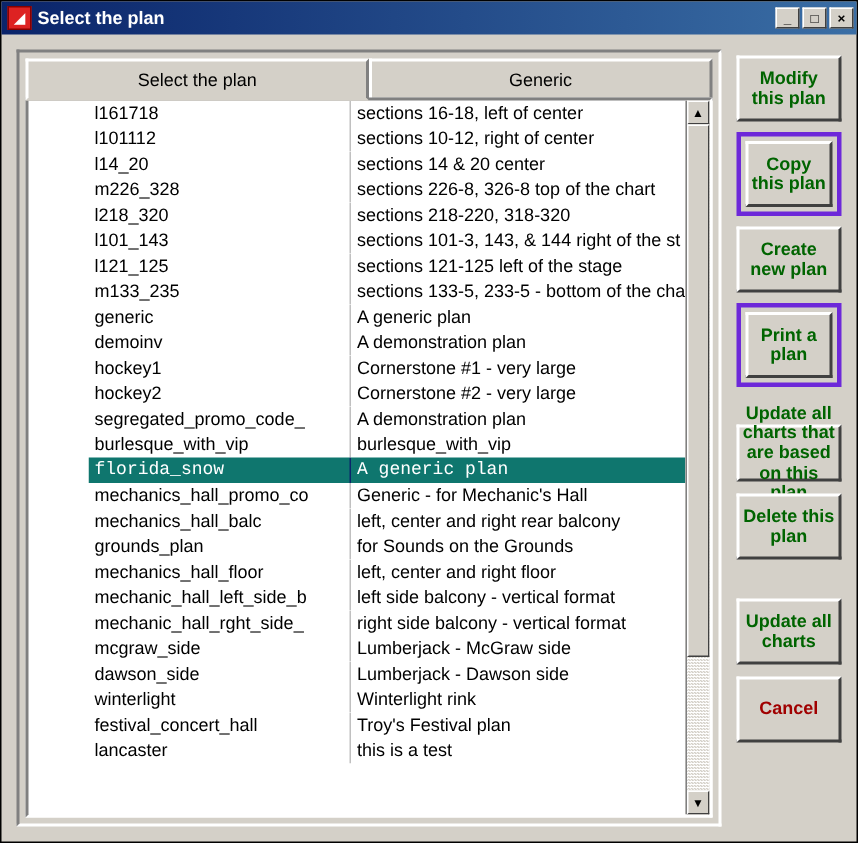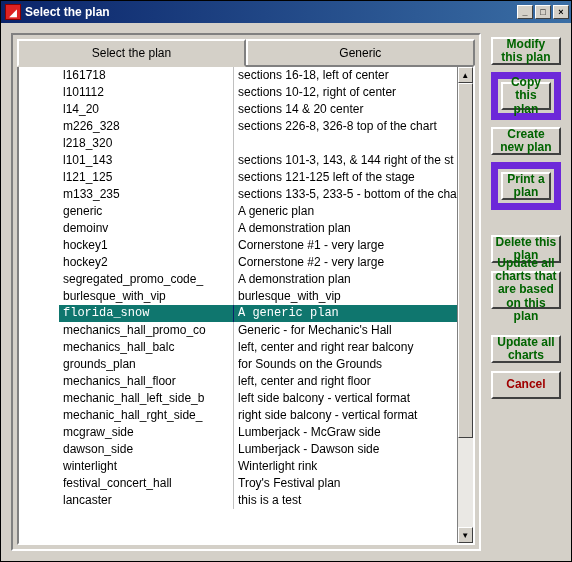--- a/index.html
+++ b/index.html
@@ -176,38 +176,38 @@
     border-color: #fff #404040 #404040 #fff;
   }
   .right-panel {
     width: 152px;
     display: flex;
     flex-direction: column;
     gap: 8px;
     padding-top: 4px;
   }
   .btn {
-    height: 28px;
+    height: 44px;
     background: #d4d0c8;
     border: 2px solid;
     border-color: #fff #404040 #404040 #fff;
     color: #006400;
     font-weight: bold;
     font-size: 12px;
     display: flex;
     align-items: center;
     justify-content: center;
     text-align: center;
     line-height: 1.1;
     padding: 2px;
   }
   .btn.tall { height: 38px; }
   .btn.cancel { color: #a00000; }
   .highlight-wrap {
-    border: 7px solid #6d28d9;
+    border: 3px solid #6d28d9;
     padding: 3px;
     margin: -1px 0;
   }
   .spacer { height: 10px; }
 </style>
 </head>
 <body>
 
 <div class="window">
   <div class="titlebar">
@@ -239,20 +239,21 @@
             <div class="row">
               <div class="col1">l14_20</div>
               <div class="col2">sections 14 &amp; 20 center</div>
             </div>
             <div class="row">
               <div class="col1">m226_328</div>
               <div class="col2">sections 226-8, 326-8 top of the chart</div>
             </div>
             <div class="row">
               <div class="col1">l218_320</div>
+              <div class="col2">sections 218-220, 318-320</div>
             </div>
             <div class="row">
               <div class="col1">l101_143</div>
               <div class="col2">sections 101-3, 143, &amp; 144 right of the st</div>
             </div>
             <div class="row">
               <div class="col1">l121_125</div>
               <div class="col2">sections 121-125 left of the stage</div>
             </div>
             <div class="row">
@@ -345,20 +346,20 @@
     <div class="right-panel">
       <div class="btn">Modify this plan</div>
       <div class="highlight-wrap">
         <div class="btn">Copy this plan</div>
       </div>
       <div class="btn">Create new plan</div>
       <div class="highlight-wrap">
         <div class="btn">Print a plan</div>
       </div>
       <div class="spacer"></div>
+      <div class="btn tall">Update all charts that are based on this plan</div>
       <div class="btn">Delete this plan</div>
-      <div class="btn tall">Update all charts that are based on this plan</div>
       <div class="spacer"></div>
       <div class="btn">Update all charts</div>
       <div class="btn cancel">Cancel</div>
     </div>
   </div>
 </div>
 
 </body></html>

